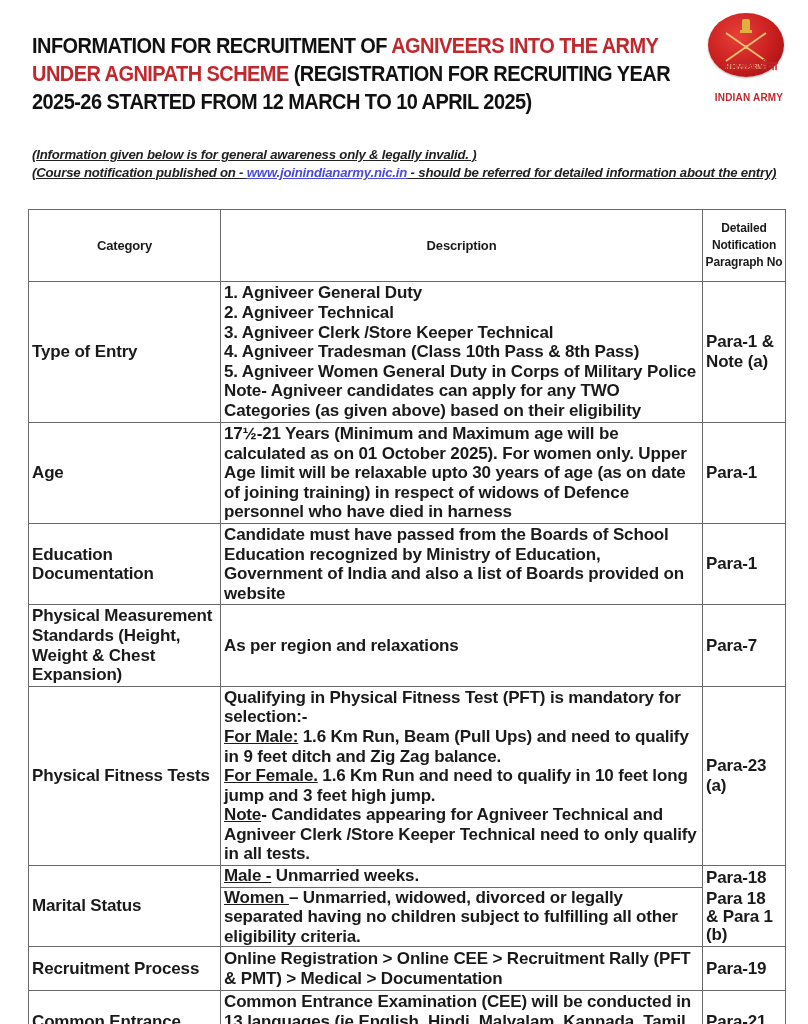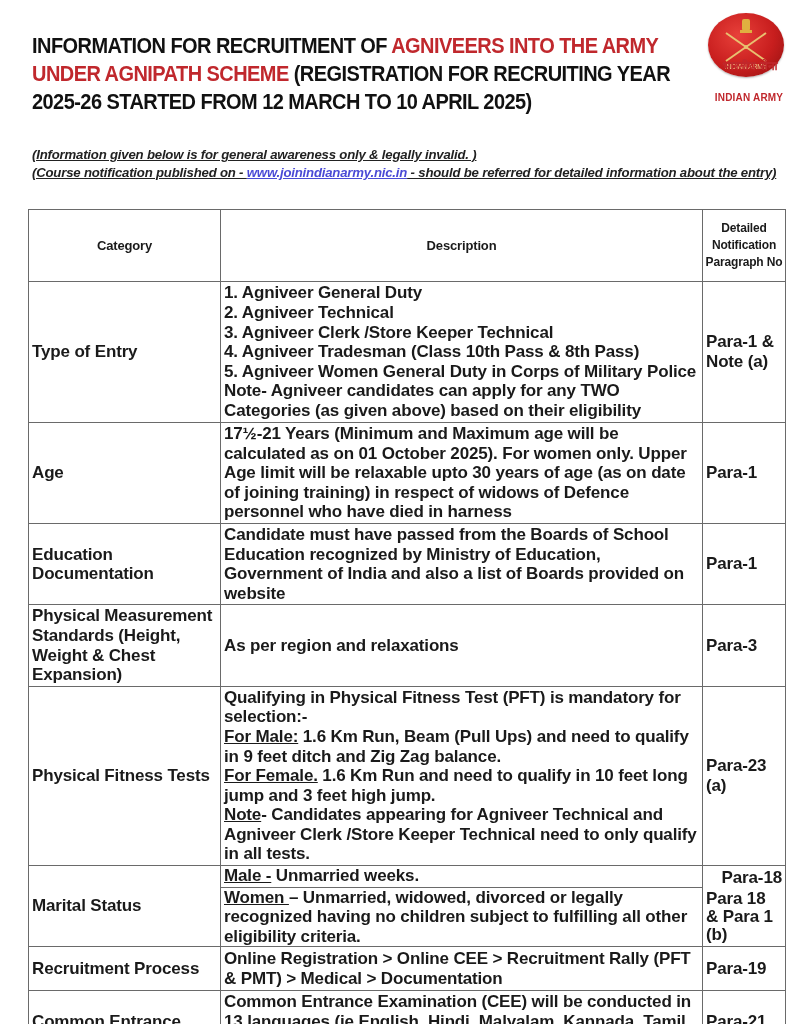--- a/index.html
+++ b/index.html
@@ -92,42 +92,42 @@
 
   <tr style="height:63px;">
     <td class="cat">Education Documentation</td>
     <td>Candidate must have passed from the Boards of School Education recognized by Ministry of Education, Government of India and also a list of Boards provided on website</td>
     <td class="para-cell">Para-1</td>
   </tr>
 
   <tr style="height:63px;">
     <td class="cat">Physical Measurement Standards (Height, Weight &amp; Chest Expansion)</td>
     <td>As per region and relaxations</td>
-    <td class="para-cell">Para-3</td>
+    <td class="para-cell">Para-7</td>
   </tr>
 
   <tr style="height:141px;">
     <td class="cat">Physical Fitness Tests</td>
     <td>
       <div>Qualifying in Physical Fitness Test (PFT) is mandatory for selection:-</div>
       <div><span class="u">For Male:</span><span> 1.6 Km Run, Beam (Pull Ups) and need to qualify in 9 feet ditch and Zig Zag balance.</span></div>
       <div><span class="u">For Female.</span><span> 1.6 Km Run and need to qualify in 10 feet long jump and 3 feet high jump.</span></div>
       <div><span class="u">Note</span><span>- Candidates appearing for Agniveer Technical and Agniveer Clerk /Store Keeper Technical need to only qualify in all tests.</span></div>
     </td>
     <td class="para-cell">Para-23 (a)</td>
   </tr>
 
   <tr style="height:63px;">
     <td class="cat">Marital Status</td>
     <td style="padding-top:0;padding-bottom:0;">
       <div class="sub"><span class="u">Male -</span><span> Unmarried weeks.</span></div>
-      <div><span class="u">Women </span><span>– Unmarried, widowed, divorced or legally recognized having no children subject to fulfilling all other eligibility criteria.</span></div>
+      <div><span class="u">Women </span><span>– Unmarried, widowed, divorced or legally separated having no children subject to fulfilling all other eligibility criteria.</span></div>
     </td>
     <td class="para-cell" style="padding-top:0;padding-bottom:0;line-height:18px;">
-      <div style="margin-bottom:3px;text-align:right;">Para-18</div>
+      <div style="margin-bottom:3px;">Para-18</div>
       <div>Para 18 &amp; Para 1 (b)</div>
     </td>
   </tr>
 
   <tr style="height:44px;padding-left:28px;">
     <td class="cat">Recruitment Process</td>
     <td>Online Registration &gt; Online CEE &gt; Recruitment Rally (PFT &amp; PMT) &gt; Medical &gt; Documentation</td>
     <td class="para-cell">Para-19</td>
   </tr>
 

